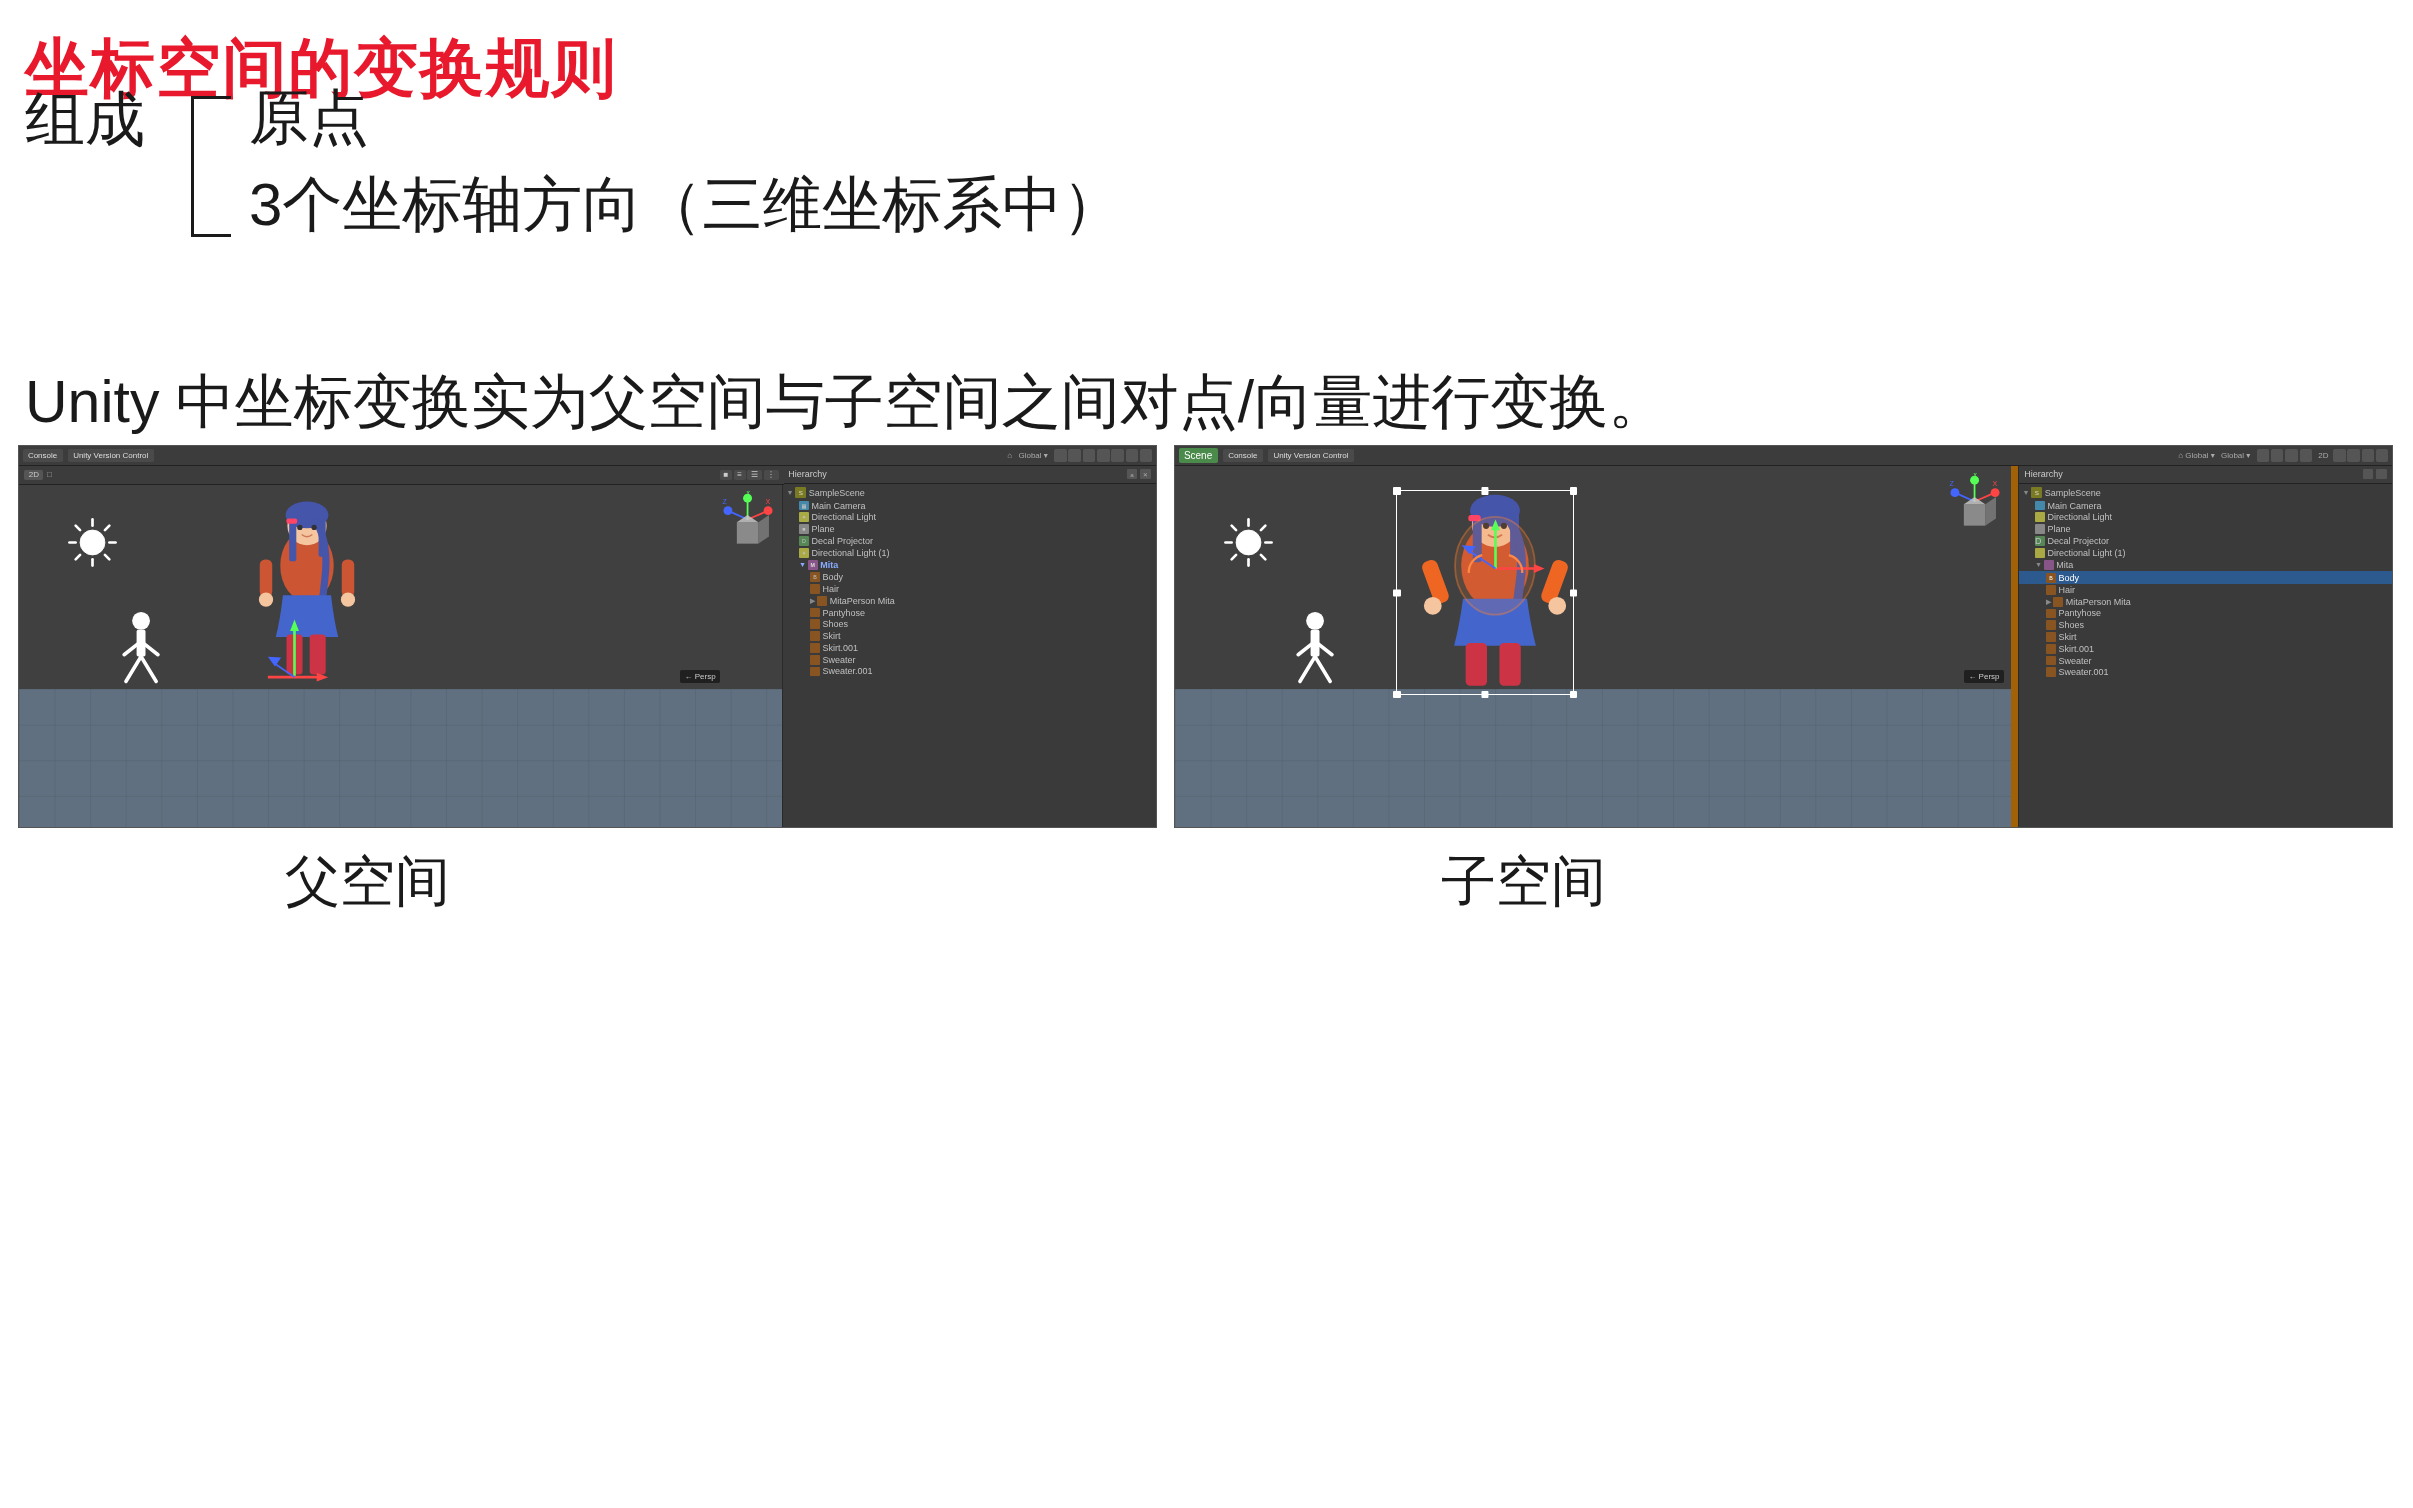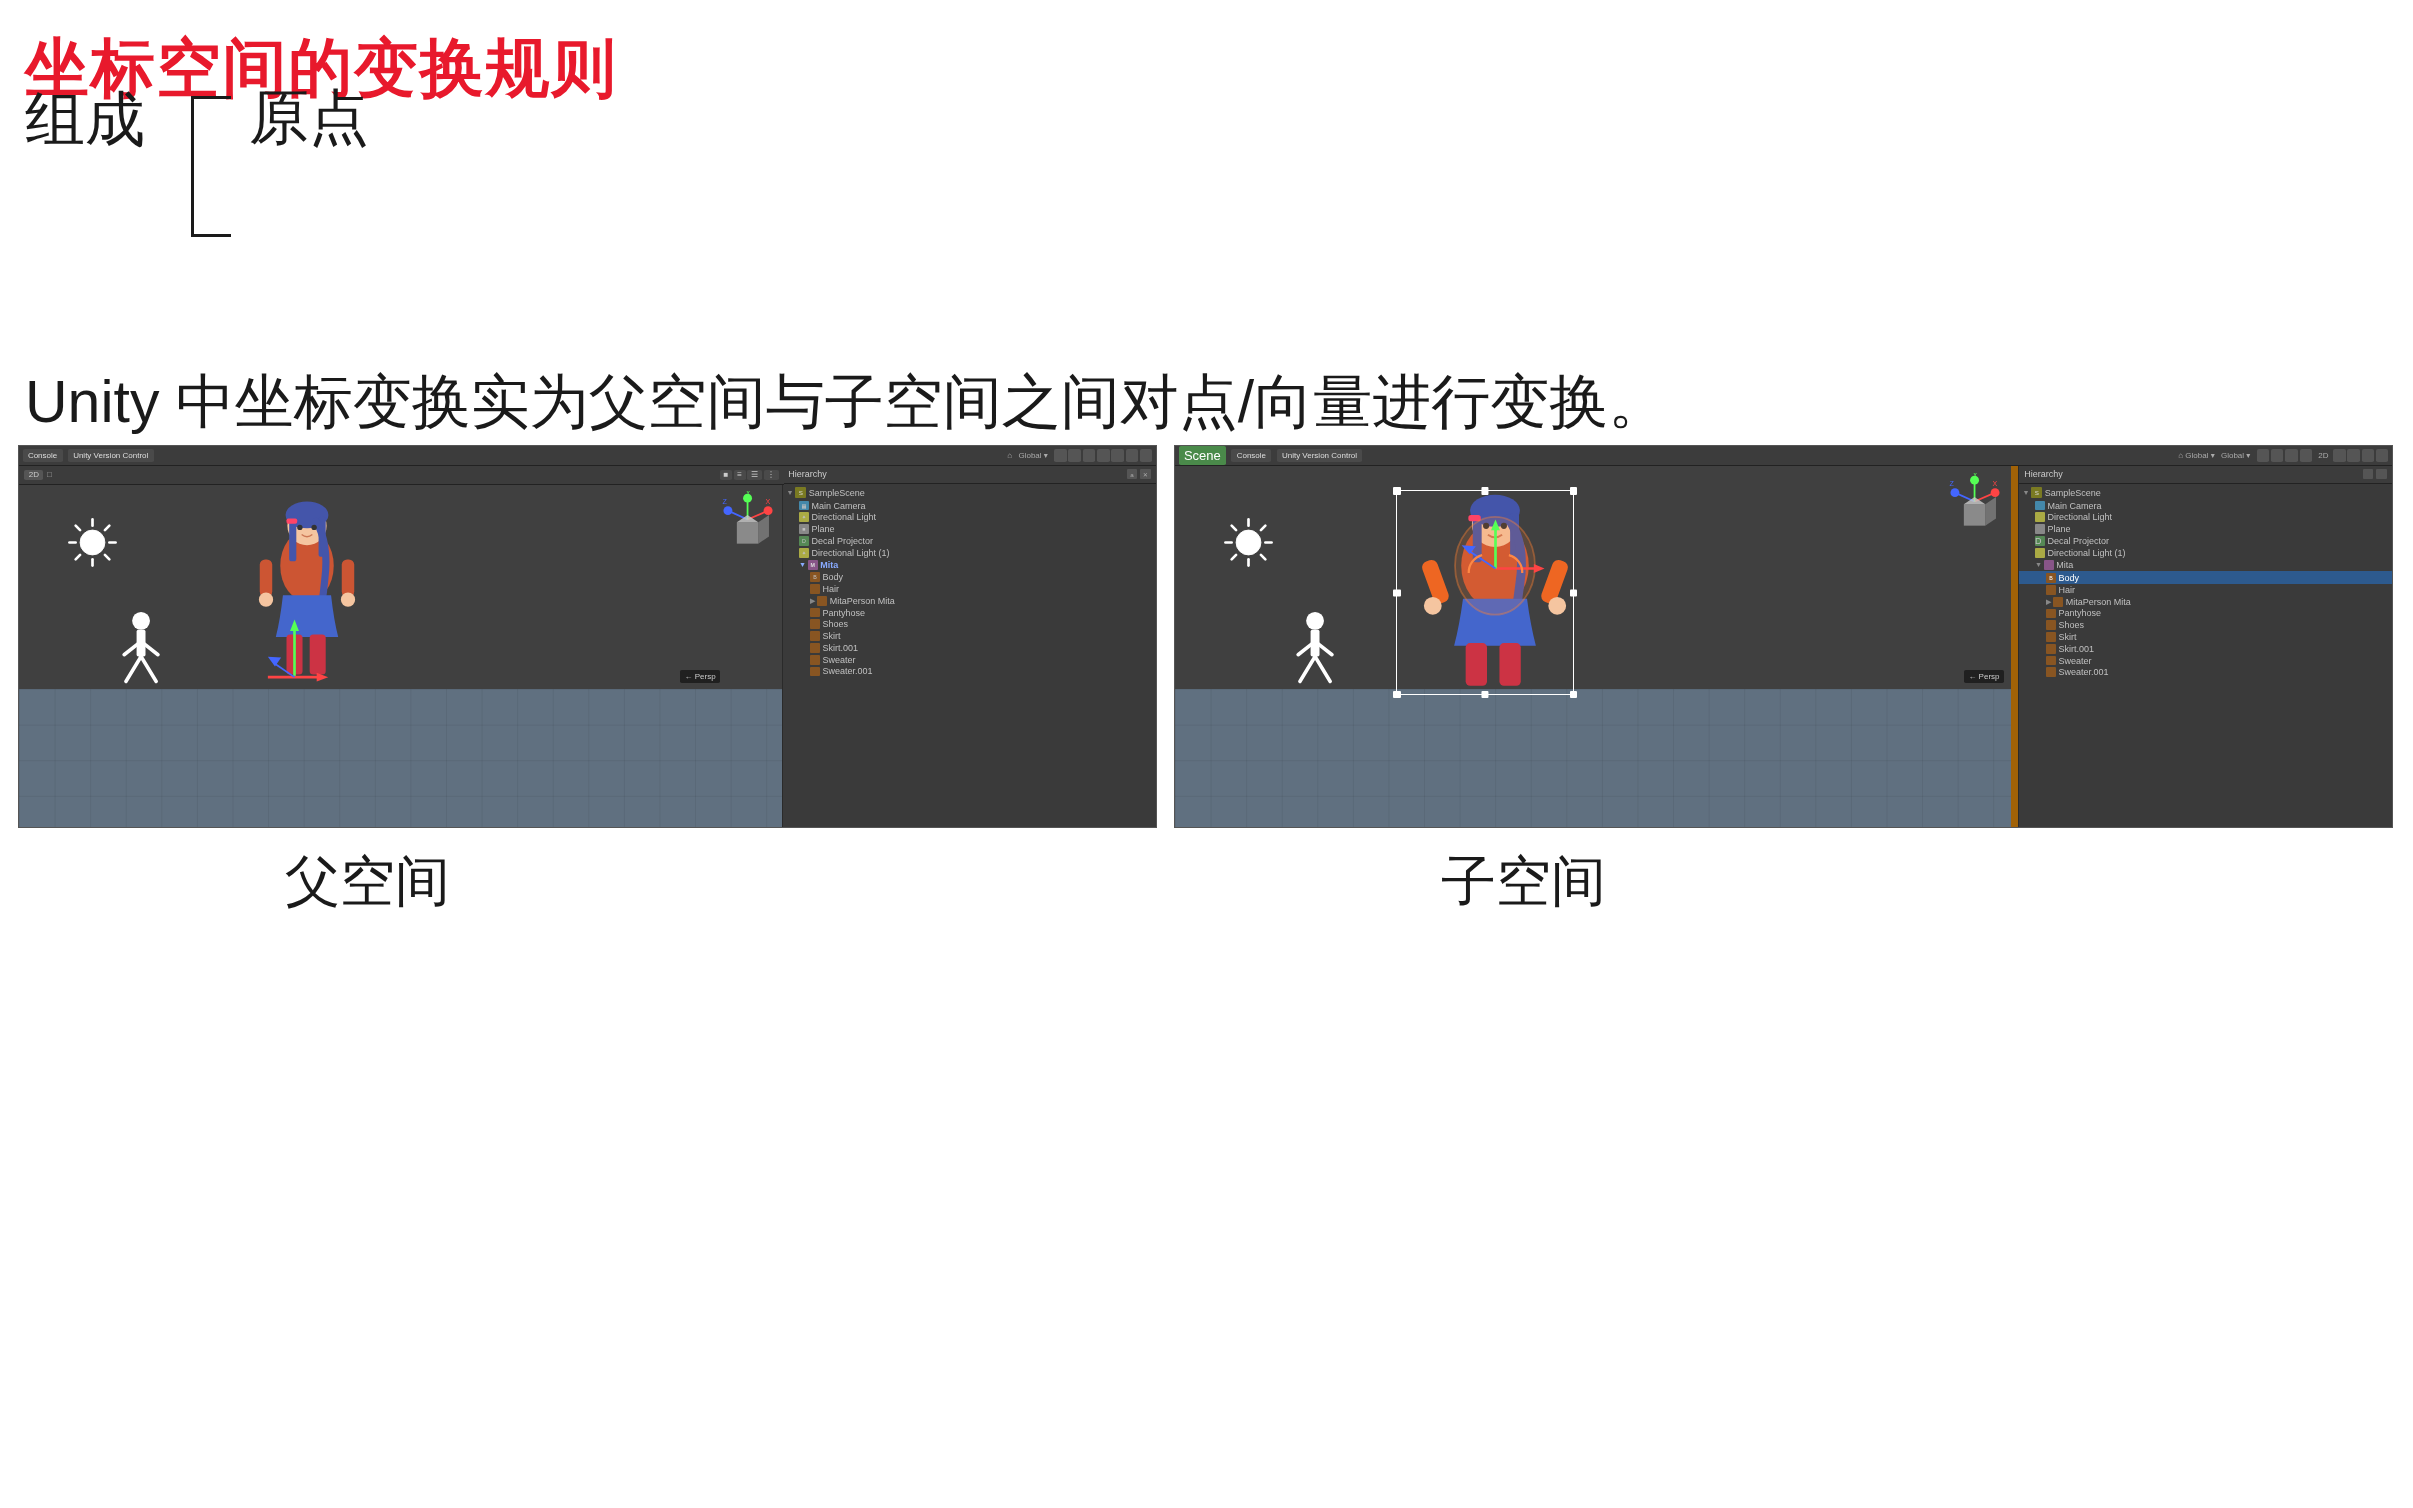--- a/index.html
+++ b/index.html
@@ -102,20 +102,21 @@
   <div class="handwritten-title">坐标空间的变换规则</div>
 
   <div class="handwritten-text text-zuche">组成</div>
 
   <div style="position:absolute; top:96px; left:191px; width:2.7px; height:138px; background:#1a1a1a;"></div>
   <div style="position:absolute; top:96px; left:191px; width:40px; height:2.7px; background:#1a1a1a;"></div>
   <div style="position:absolute; top:234px; left:191px; width:40px; height:2.7px; background:#1a1a1a;"></div>
 
   <div class="handwritten-text" style="top:78px; left:249px; font-size:60px;">原点</div>
 
+  <div class="handwritten-text" style="top:165px; left:249px; font-size:60px;">3个坐标轴方向（三维坐标系中）</div>
 
 
   <div class="handwritten-text" style="top:363px; left:25px; font-size:59px;">Unity 中坐标变换实为父空间与子空间之间对点/向量进行变换。</div>
 
   <div class="unity-screenshot" style="position:absolute; top:445px; left:18px; width:1139px; height:383px;">
 
     <div class="unity-toolbar">
       <span class="toolbar-tab">Console</span>
       <span class="toolbar-tab">Unity Version Control</span>
       <div class="toolbar-icons">
@@ -324,21 +325,21 @@
           <span style="width:9.8px;height:9.8px;background:#885522;border-radius:0.9px;margin-right:2.7px;"></span>
           <span>Sweater.001</span>
         </div>
       </div>
     </div>
   </div>
 
   <div class="unity-screenshot" style="position:absolute; top:445px; left:1174px; width:1219px; height:383px;">
 
     <div class="unity-toolbar" style="height:19.6px;">
-      <span class="toolbar-tab active" style="background:#4a8a4a; padding:1.8px 5.3px; border-radius:1.8px; font-size:13px; color:#fff;text-align:right;">Scene</span>
+      <span class="toolbar-tab active" style="background:#4a8a4a; padding:1.8px 5.3px; border-radius:1.8px; font-size:10px; color:#fff;text-align:right;">Scene</span>
       <span class="toolbar-tab">Console</span>
       <span class="toolbar-tab">Unity Version Control</span>
       <div class="toolbar-icons" style="margin-left:auto; display:flex; gap:2.7px; align-items:center;">
         <span style="font-size:8px; color:#aaa;">⌂ Global ▾</span>
         <span style="font-size:8px; color:#aaa; margin-left:3.6px;">Global ▾</span>
         <div style="display:flex; gap:1.8px; margin-left:3.6px;">
           <div style="width:12.5px;height:12.5px;background:#555;border-radius:1.8px;"></div>
           <div style="width:12.5px;height:12.5px;background:#555;border-radius:1.8px;"></div>
           <div style="width:12.5px;height:12.5px;background:#555;border-radius:1.8px;"></div>
           <div style="width:12.5px;height:12.5px;background:#555;border-radius:1.8px;"></div>

